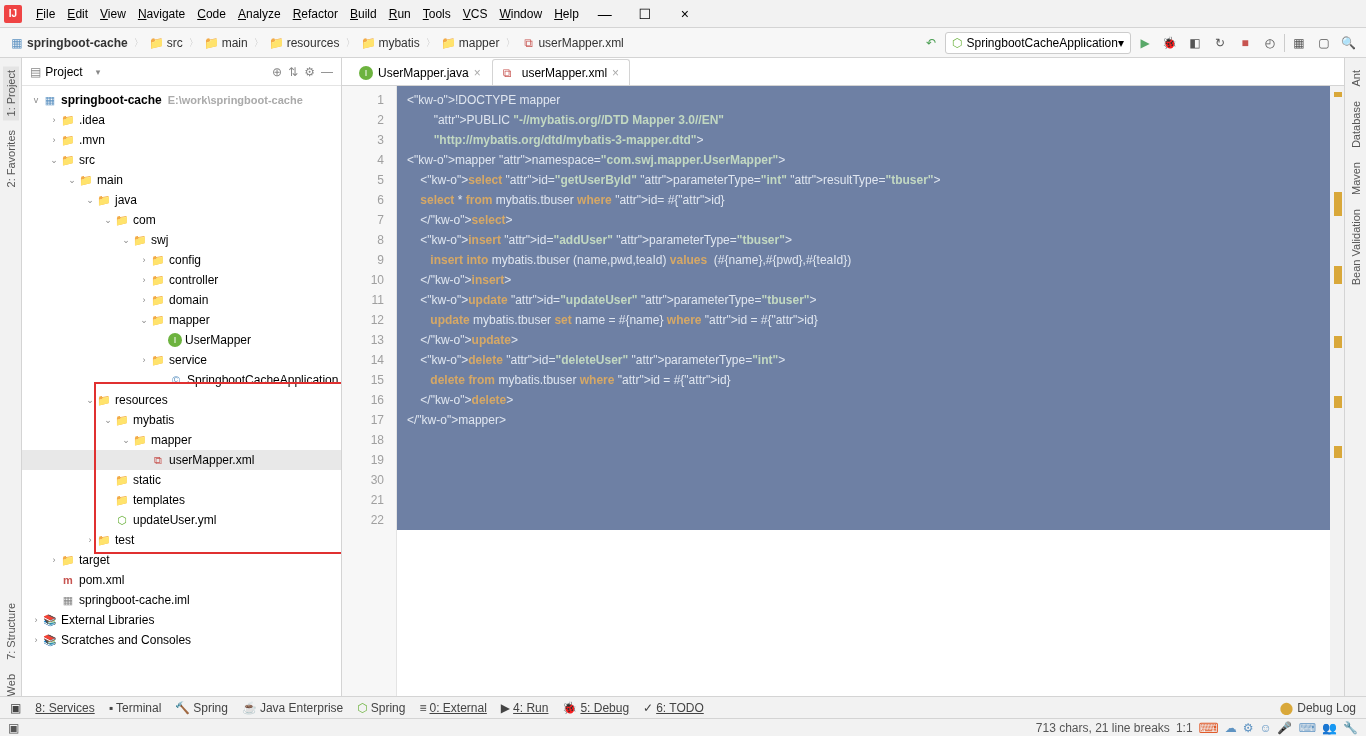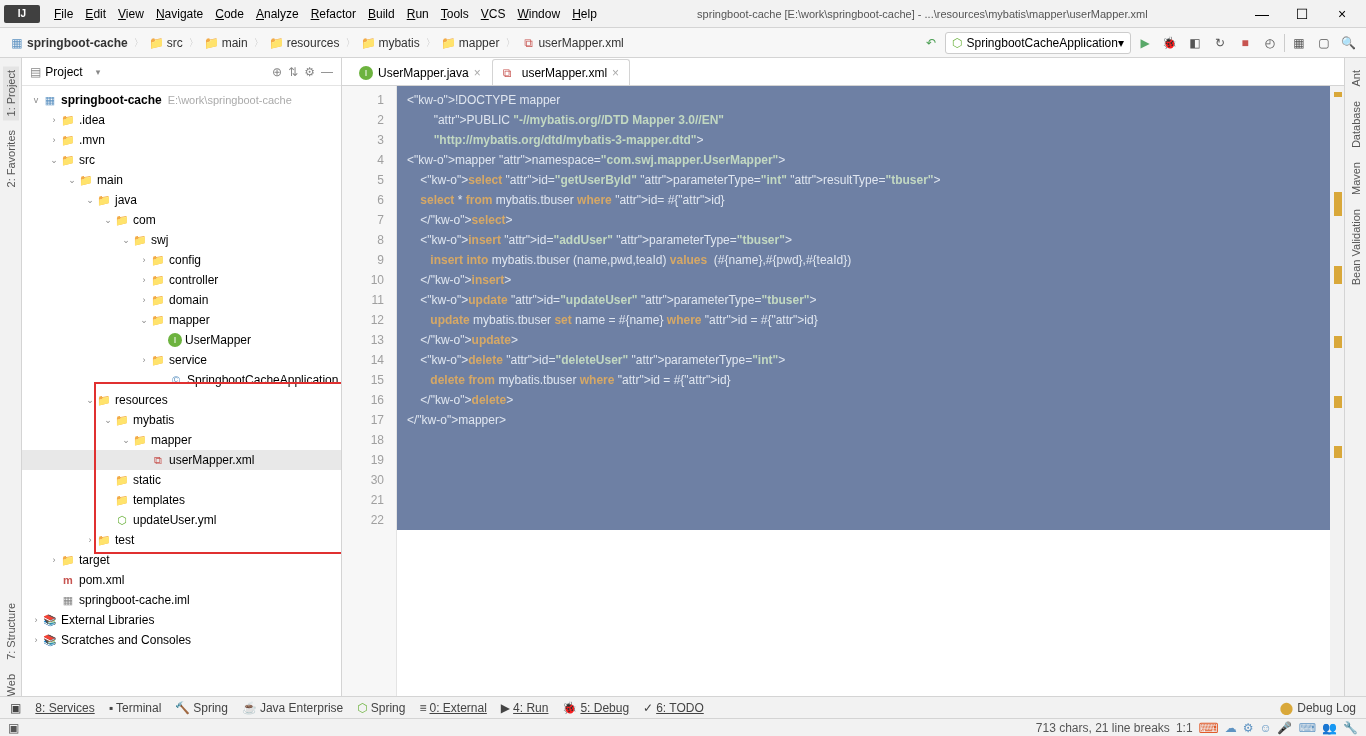--- a/index.html
+++ b/index.html
@@ -1,18 +1,18 @@
 <!DOCTYPE html>
 <html><head>
 <meta charset="utf-8">
 <style>
 * { margin:0; padding:0; box-sizing:border-box; font-family:"Segoe UI",Arial,sans-serif; font-size:12px; }
 body { background:#f2f2f2; width:1366px; height:736px; overflow:hidden; position:relative; }
 .titlebar { height:28px; background:#f2f2f2; display:flex; align-items:center; padding:0 4px; border-bottom:1px solid #d4d4d4; }
-.titlebar .logo { width:36px; height:18px; background:#404040; color:#fff; font-weight:bold; font-size:10px; display:flex; align-items:center; justify-content:center; margin-right:8px; border-radius:2px; }
+.titlebar .logo { width:18px; height:18px; background:#ef4444; color:#fff; font-weight:bold; font-size:10px; display:flex; align-items:center; justify-content:center; margin-right:8px; border-radius:2px; }
 .titlebar .menu-item { padding:2px 6px; cursor:pointer; }
 .titlebar .menu-item u { text-decoration:underline; }
 .titlebar .title-text { flex:1; text-align:center; color:#555; font-size:11px; }
 .titlebar .win-ctrl { width:40px; text-align:center; font-size:14px; cursor:pointer; }
 .navbar { height:30px; background:#f7f7f7; display:flex; align-items:center; padding:0 6px; border-bottom:1px solid #d4d4d4; }
 .nav-seg { display:flex; align-items:center; padding:0 4px; color:#333; cursor:pointer; }
 .nav-seg .ico { width:14px; height:14px; margin-right:3px; display:inline-flex; align-items:center; justify-content:center; }
 .nav-sep { color:#bbb; padding:0 2px; font-size:10px; }
 .navbar .right-tools { margin-left:auto; display:flex; align-items:center; gap:3px; }
 .run-select { border:1px solid #ccc; background:#fff; height:22px; padding:0 6px; display:flex; align-items:center; border-radius:3px; cursor:pointer; min-width:180px; }
@@ -23,21 +23,21 @@
 .right-gutter { width:22px; background:#f2f2f2; border-left:1px solid #d4d4d4; display:flex; flex-direction:column; align-items:center; padding-top:8px; gap:6px; }
 .project-panel { width:320px; background:#fff; border-right:1px solid #d4d4d4; display:flex; flex-direction:column; }
 .proj-header { height:28px; border-bottom:1px solid #e4e4e4; display:flex; align-items:center; padding:0 8px; }
 .proj-header .title { font-weight:normal; margin-right:13px; }
 .proj-header .tools { margin-left:auto; display:flex; gap:6px; color:#888; }
 .tree { flex:1; overflow:auto; padding:4px 0; position:relative; }
 .tree-row { display:flex; align-items:center; height:20px; padding-left:8px; cursor:pointer; white-space:nowrap; }
 .tree-row .arrow { width:12px; font-size:9px; color:#888; text-align:center; }
 .tree-row .ico { width:16px; height:14px; margin-right:3px; display:inline-flex; align-items:center; justify-content:center; font-size:11px; }
 .tree-row.selected { background:#e8e8e8; }
-.tree-row .hint { color:#aaa; margin-left:6px; font-size:11px; }
+.tree-row .hint { color:#aaa; margin-left:6px; font-size:11px;font-weight:bold; }
 .folder-ico { color:#8a8a8a; }
 .folder-ico-y { color:#d9a028; }
 .folder-ico-b { color:#5e93c2; }
 .red-box { position:absolute; border:2px solid #e03030; pointer-events:none; }
 .editor-area { flex:1; display:flex; flex-direction:column; background:#fff; position:relative; }
 .tab-row { height:28px; border-bottom:1px solid #d4d4d4; display:flex; align-items:flex-end; padding-left:6px; }
 .tab { height:26px; display:flex; align-items:center; padding:0 10px; border:1px solid transparent; border-bottom:none; cursor:pointer; gap:5px; border-radius:3px 3px 0 0; }
 .tab.active { border-color:#d4d4d4; background:#fff; }
 .tab .close { font-size:12px; color:#aaa; }
 .tab .t-ico { width:14px; height:14px; display:inline-flex; }
@@ -55,21 +55,20 @@
 .statusbar .right { margin-left:auto; display:flex; gap:6px; align-items:center; }
 .marker-strip { width:14px; background:#f2f2f2; position:relative; }
 .marker { position:absolute; right:2px; width:8px; height:5px; }
 </style>
 </head>
 <body>
 
 <div class="titlebar">
   <div class="logo">IJ</div>
   <div id="menu-holder"><span class="menu-item"><u>F</u>ile</span><span class="menu-item"><u>E</u>dit</span><span class="menu-item"><u>V</u>iew</span><span class="menu-item"><u>N</u>avigate</span><span class="menu-item"><u>C</u>ode</span><span class="menu-item"><u>A</u>nalyze</span><span class="menu-item"><u>R</u>efactor</span><span class="menu-item"><u>B</u>uild</span><span class="menu-item"><u>R</u>un</span><span class="menu-item"><u>T</u>ools</span><span class="menu-item"><u>V</u>CS</span><span class="menu-item"><u>W</u>indow</span><span class="menu-item"><u>H</u>elp</span></div>
-  <div class="title-text">springboot-cache [E:\work\springboot-cache] - ...\resources\mybatis\mapper\userMapper.xml</div>
   <div class="win-ctrl">—</div>
   <div class="win-ctrl">☐</div>
   <div class="win-ctrl">×</div>
 </div>
 
 <div class="navbar">
   <div id="crumbs" style="display:flex;align-items:center">
       <div class="nav-seg">
         <span class="ico" style="color:#5e93c2">▦</span>
         <span style="font-weight:bold">springboot-cache</span>

